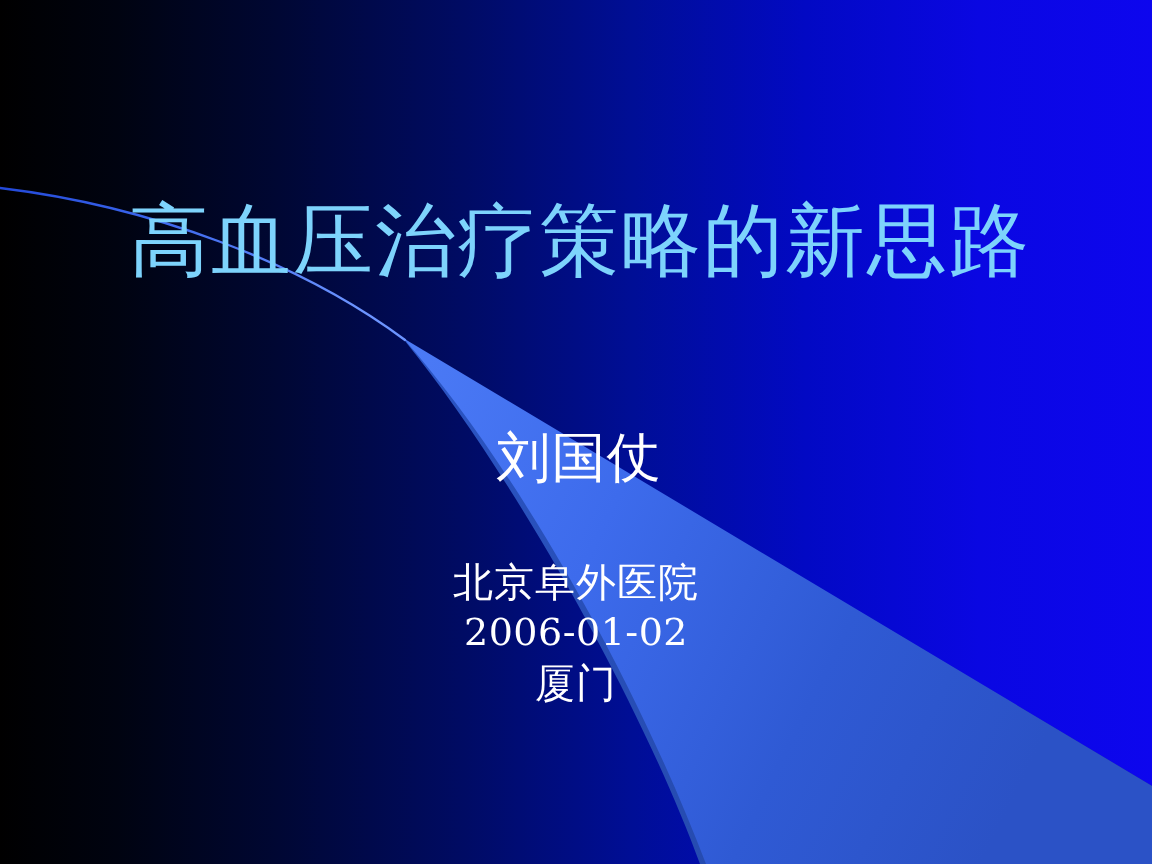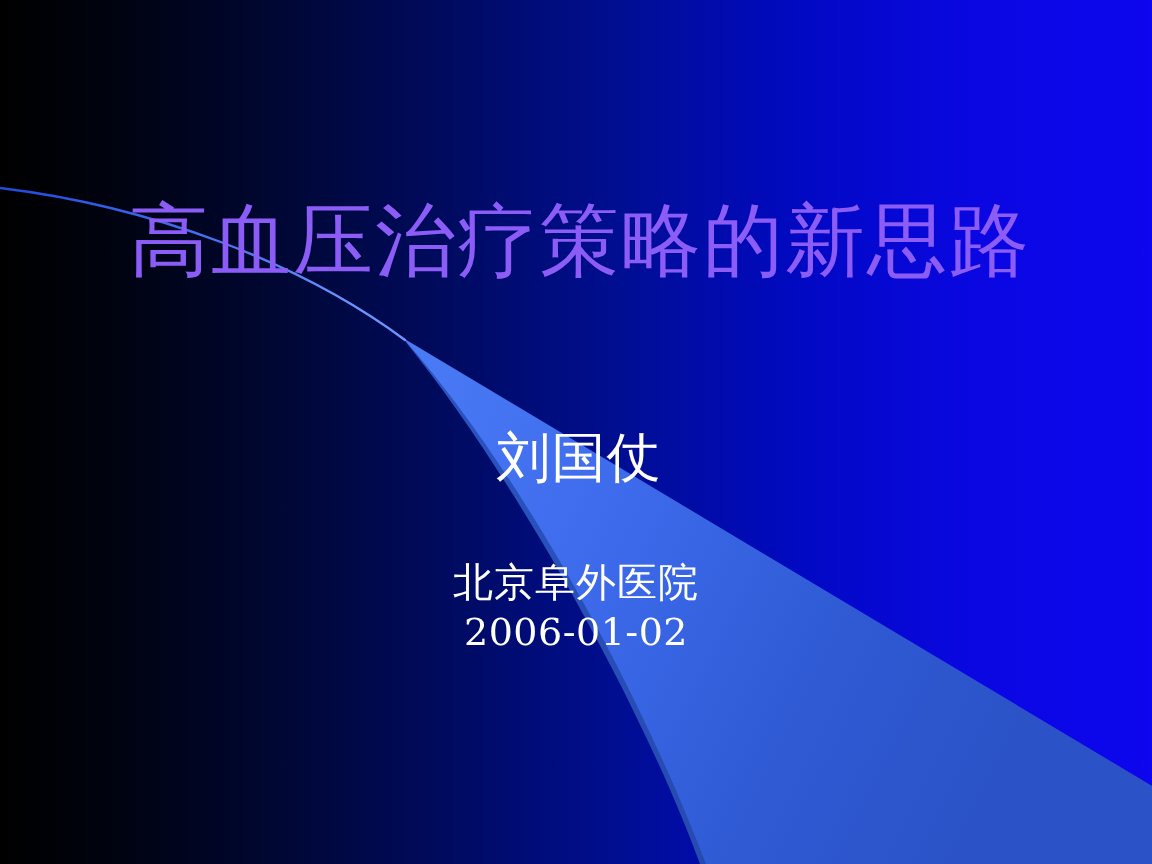--- a/index.html
+++ b/index.html
@@ -37,21 +37,21 @@
     width: 1152px;
     text-align: center;
   }
   #slide-title {
     display: inline-block;
     font-family: "DejaVu Serif", "Liberation Serif", serif;
     font-size: 80px;
     line-height: 1.12;
     letter-spacing: 2px;
     font-weight: 400;
-    color: #8b5cf6;
+    color: #7dd3fc;
     white-space: nowrap;
     margin-left: 8px;
   }
   #author-block {
     position: absolute;
     left: 0;
     top: 428px;
     width: 1152px;
     text-align: center;
   }
@@ -148,16 +148,17 @@
       <div id="slide-title">高血压治疗策略的新思路</div>
     </div>
 
     <div id="author-block">
       <div id="author-name">刘国仗</div>
     </div>
 
     <div id="affiliation-block">
       <div class="affiliation-line">北京阜外医院</div>
       <div class="affiliation-line date-line">2006-01-02</div>
+      <div class="affiliation-line">厦门</div>
     </div>
 
   </div>
 </div>
 
 </body></html>

